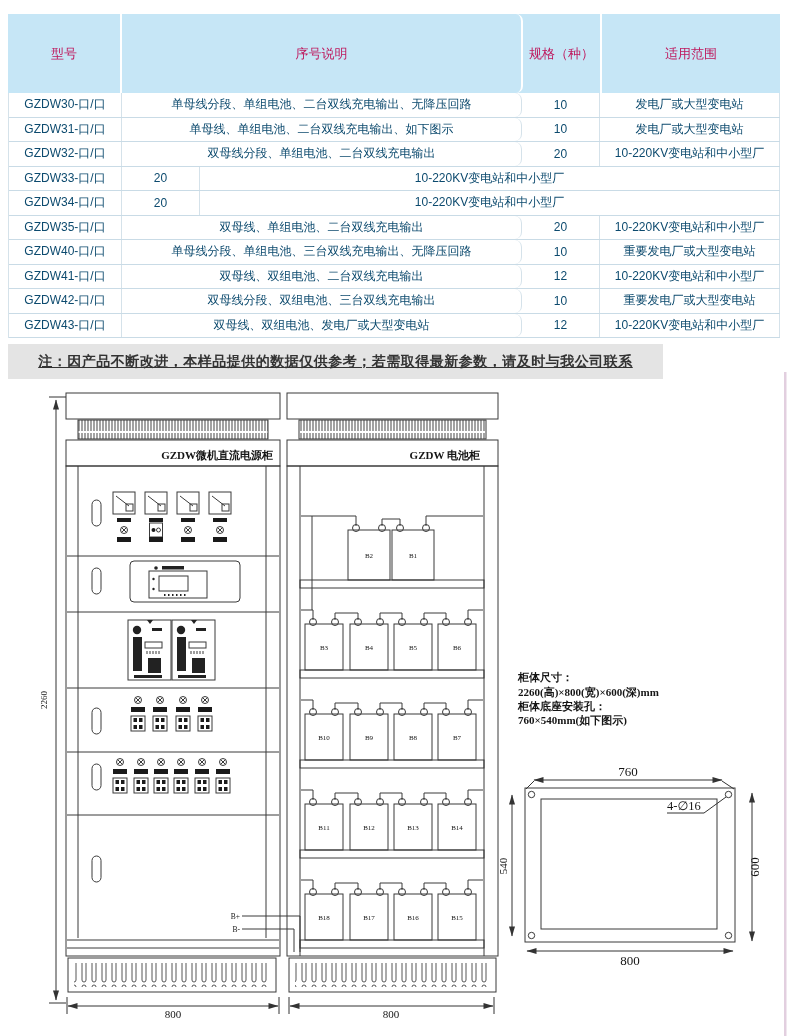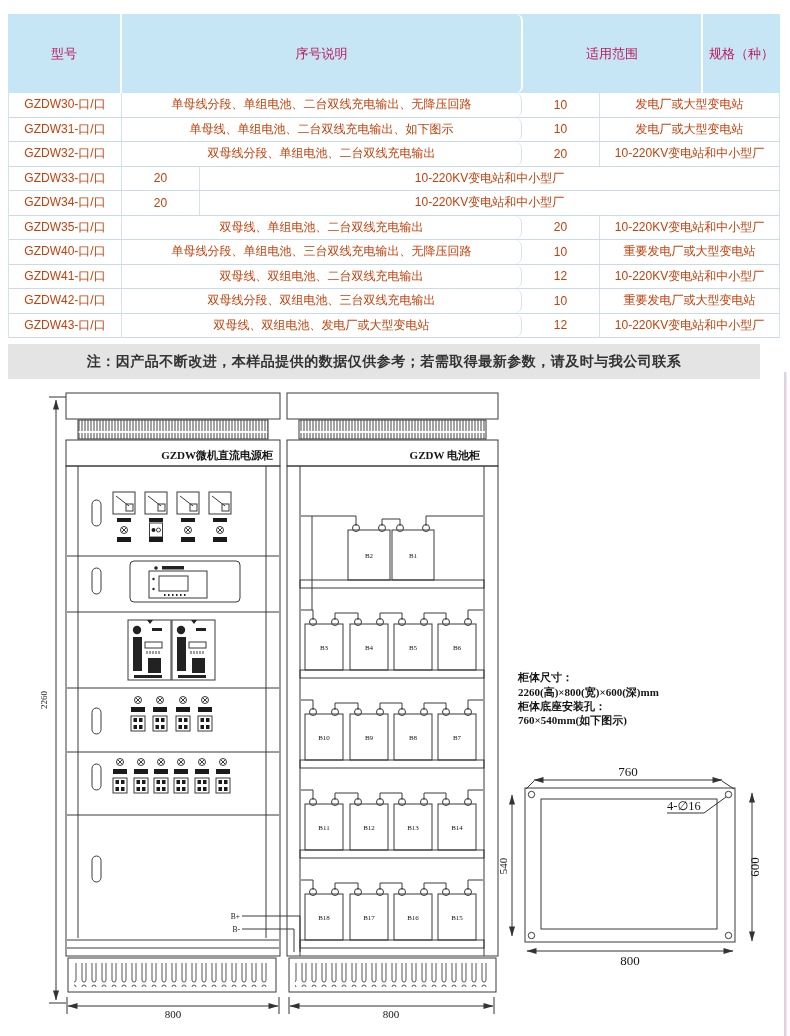--- a/index.html
+++ b/index.html
@@ -11,26 +11,26 @@
   .th{display:flex;align-items:center;justify-content:center;
       font-size:13px;color:#be185d;border-right:2px solid #fff;}
   .th:last-child{border-right:none;}
   .c0{width:112px;flex:none;}
   .c1{width:399px;flex:none;border-radius:7px;}
   .c2{width:77px;flex:none;}
   .c3{flex:1;}
   .tbody{display:flex;flex-direction:column;height:245px;border-left:1px solid #d5e2ea;}
   .trow{flex:1;display:flex;border-bottom:1px solid #c9dbe6;background:#fff;}
   .tcell{display:flex;align-items:center;justify-content:center;
-         font-size:12px;color:#c2410c;border-right:1px solid #d5e2ea;
+         font-size:12px;color:#0c4a6e;border-right:1px solid #d5e2ea;
          white-space:nowrap;overflow:hidden;}
   
-  .note-bar{position:absolute;left:8px;top:344px;width:752px;height:35px;
+  .note-bar{position:absolute;left:8px;top:344px;width:655px;height:35px;
             background:#e4e4e4;display:flex;align-items:center;justify-content:center;
-            font-size:14px;font-weight:bold;color:#333;letter-spacing:.5px;}
+            font-size:14px;font-weight:bold;color:#333;letter-spacing:.5px;text-decoration:underline;}
   
   svg.drawing{position:absolute;left:0;top:0;}
   .ln{fill:none;stroke:#3a3a3a;stroke-width:1;}
   .lnf{stroke:#3a3a3a;stroke-width:1;}
   .dim{fill:none;stroke:#333;stroke-width:1;}
   svg text{fill:#151515;font-family:"Liberation Serif",serif;}
   .cabtitle{font-size:11px;font-weight:bold;}
   .spectxt{font-size:11px;font-weight:bold;}
   .dimtxt{font-size:11px;}
   .dimtxt-lg{font-size:13px;}
@@ -347,22 +347,22 @@
     <text x="667" y="810" font-size="12.5">4-∅16</text>
     <line x1="667" y1="813" x2="704" y2="813" class="dim"></line>
     <line x1="704" y1="813" x2="726" y2="797" class="dim"></line>
   </g>
 </svg>
 
 <div class="spec-table">
   <div class="thead">
     <div class="th c0">型号</div>
     <div class="th c1">序号说明</div>
+    <div class="th c2">规格（种）</div>
     <div class="th c3">适用范围</div>
-    <div class="th c2">规格（种）</div>
   </div>
   <div class="tbody">
       <div class="trow">
         <div class="tcell c0">GZDW30-口/口</div>
         <div class="tcell c1">单母线分段、单组电池、二台双线充电输出、无降压回路</div>
         <div class="tcell c2">10</div>
         <div class="tcell c3">发电厂或大型变电站</div>
       </div>
       <div class="trow">
         <div class="tcell c0">GZDW31-口/口</div>

